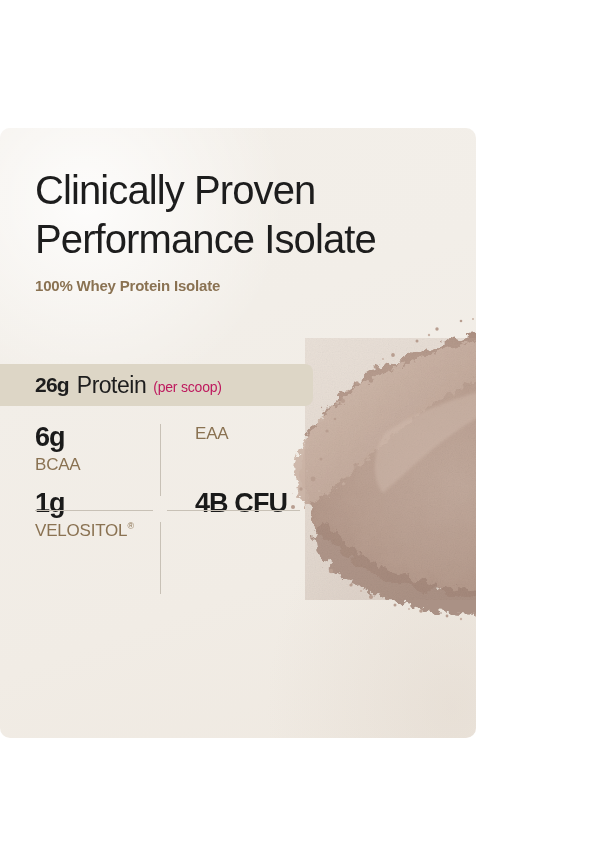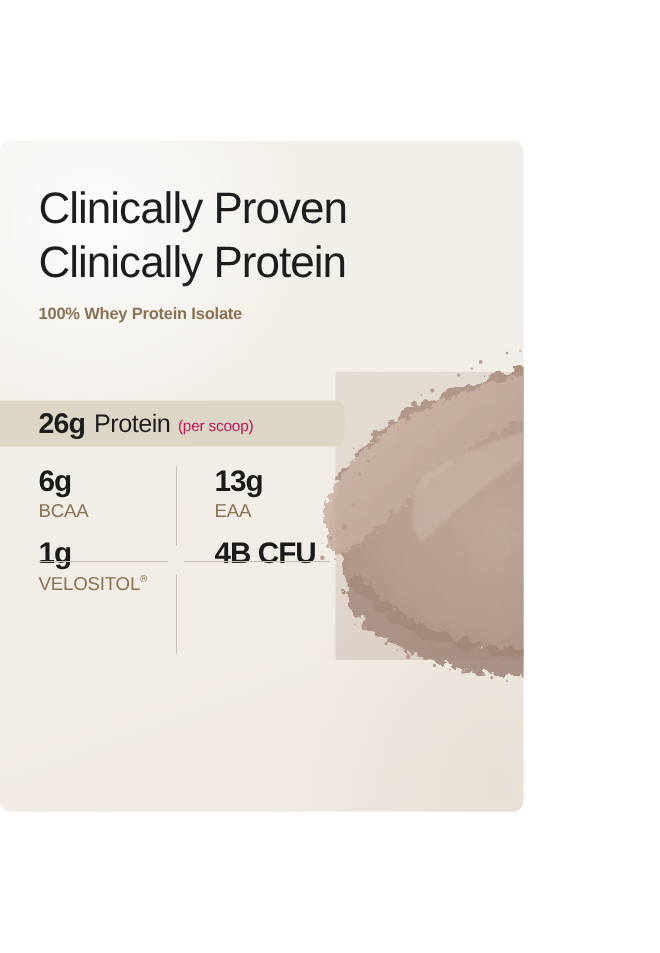--- a/index.html
+++ b/index.html
@@ -88,21 +88,21 @@
     height: 42px;
     background: #ddd6c6;
     border-top-right-radius: 8px;
     border-bottom-right-radius: 8px;
     display: flex;
     align-items: center;
     padding-left: 35px;
     box-sizing: border-box;
   }
   #protein-amount {
-    font-size: 26px;
+    font-size: 21px;
     font-weight: 700;
     color: #1d1d1d;
     letter-spacing: -0.8px;
   }
   #protein-word {
     font-size: 23px;
     font-weight: 400;
     color: #1d1d1d;
     letter-spacing: -0.5px;
     margin-left: 8px;
@@ -305,39 +305,38 @@
           <circle cx="392" cy="322" r="1.1"></circle>
         </g>
 
         <path d="M200,150 C240,122 300,104 360,96 C330,112 290,134 258,158
                  C232,178 214,196 198,210 C186,196 188,166 200,150 Z" fill="#d9c5b8" opacity="0.35" filter="url(#softBlur)"></path>
       </svg>
     </div>
 
     <div id="headline">
       <div class="h-line">Clinically Proven</div>
-      <div class="h-line">Clinically Protein</div>
+      <div class="h-line">Performance Isolate</div>
       <div id="subtitle">100% Whey Protein Isolate</div>
     </div>
 
     <div id="protein-pill">
       <span id="protein-amount">26g</span>
       <span id="protein-word">Protein</span>
       <span id="protein-note">(per scoop)</span>
     </div>
 
     <div id="grid">
 
       <div class="grid-row">
         <div class="grid-cell">
           <div class="cell-value">6g</div>
           <div class="cell-label"><span>BCAA</span></div>
         </div>
         <div class="grid-cell right">
-          <div class="cell-value">13g</div>
           <div class="cell-label"><span>EAA</span></div>
         </div>
       </div>
 
       <div class="grid-row">
         <div class="grid-cell">
           <div class="cell-value">1g</div>
           <div class="cell-label"><span>VELOSITOL</span><sup>®</sup></div>
         </div>
         <div class="grid-cell right">

